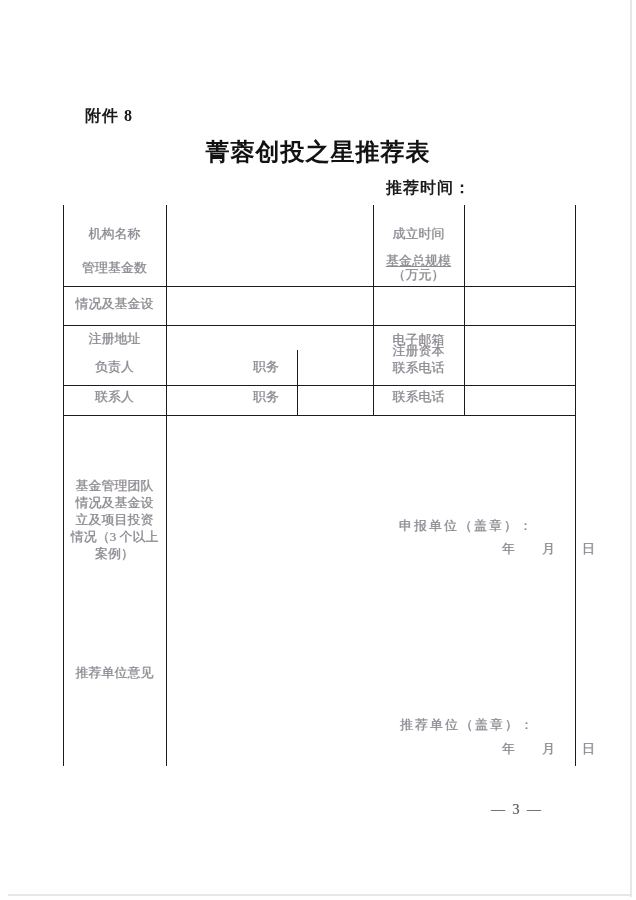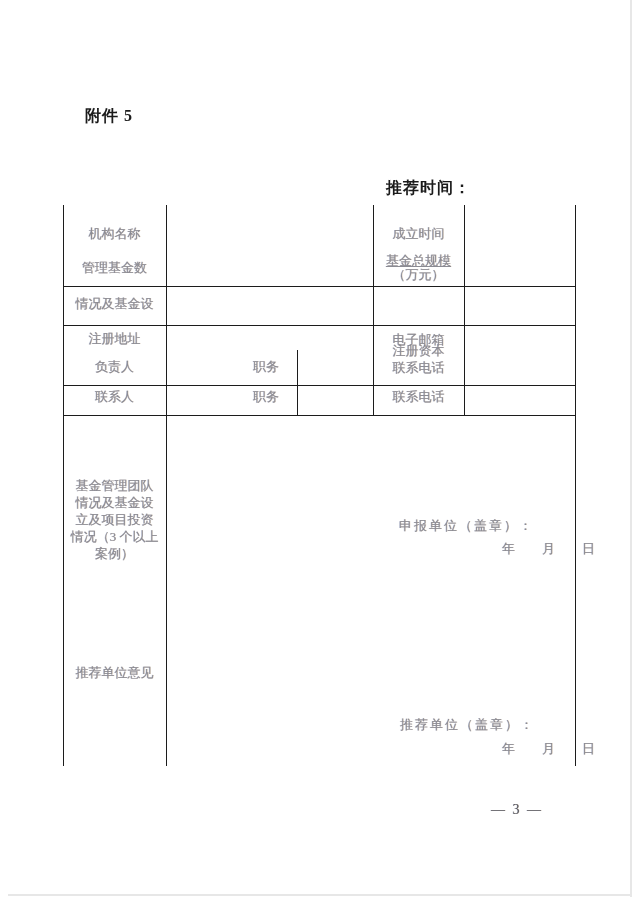--- a/index.html
+++ b/index.html
@@ -54,21 +54,22 @@
     text-shadow:0.4px 0 0 rgba(170,130,80,0.3), -0.4px 0 0 rgba(90,110,170,0.3);
   }
   .scan-edge-right{position:absolute;left:630px;top:0;width:2px;height:897px;background:#e7e7e7;}
   .scan-edge-bottom{position:absolute;left:8px;top:894px;width:622px;height:2px;background:#e7e7e7;}
 </style>
 </head>
 <body>
 
 <div class="page">
 
-  <div class="attachment">附件 5</div>
+  <div class="attachment">附件 8</div>
+  <div class="title">菁蓉创投之星推荐表</div>
   <div class="hdr hdr-right">推荐时间：</div>
 
   <div class="table">
 
     <div class="vline" style="left:0;top:0;height:561px;"></div>
     <div class="vline" style="left:103px;top:0;height:561px;"></div>
     <div class="vline" style="left:234px;top:145px;height:65px;"></div>
     <div class="vline" style="left:310px;top:0;height:210px;"></div>
     <div class="vline" style="left:401px;top:0;height:210px;"></div>
     <div class="vline" style="left:512px;top:0;height:561px;"></div>

